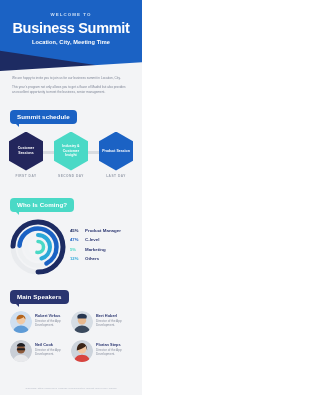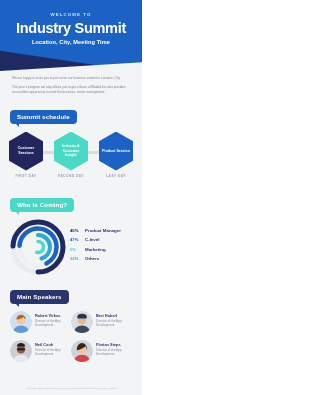--- a/index.html
+++ b/index.html
@@ -116,21 +116,21 @@
     color:#b9bec9;font-size:2.5px;letter-spacing:0.02px;
   }
 </style>
 </head>
 <body>
 
 <div class="poster">
 
   <div class="header">
     <div class="welcome">WELCOME TO</div>
-    <div class="main-title">Industry Summit</div>
+    <div class="main-title">Business Summit</div>
     <div class="subtitle">Location, City, Meeting Time</div>
     <div class="wedge-dark"></div>
     <div class="wedge-white"></div>
   </div>
 
   <div class="intro">
     <p>We are happy to invite you to join us for our business summit in Location, City.</p>
     <p>This year’s program not only allows you to get a flavor of Madrid but also provides an excellent opportunity to meet the business, senior management.</p>
   </div>
 

